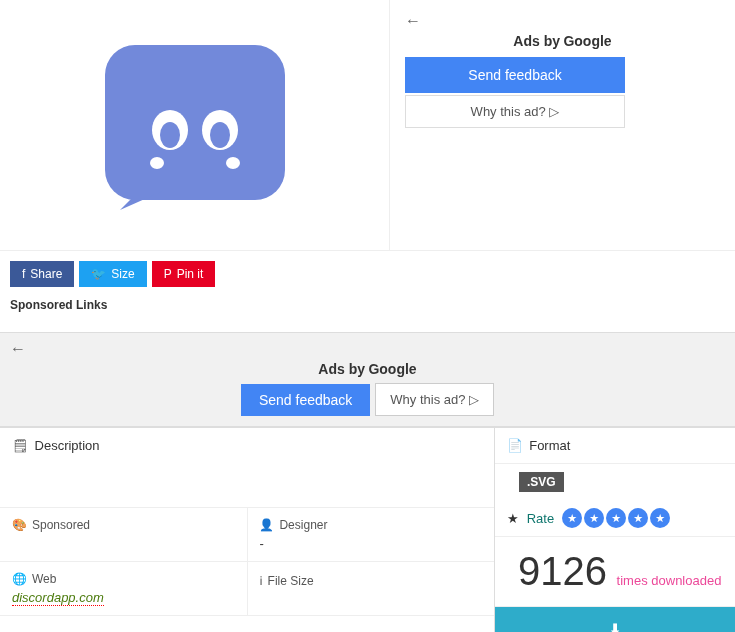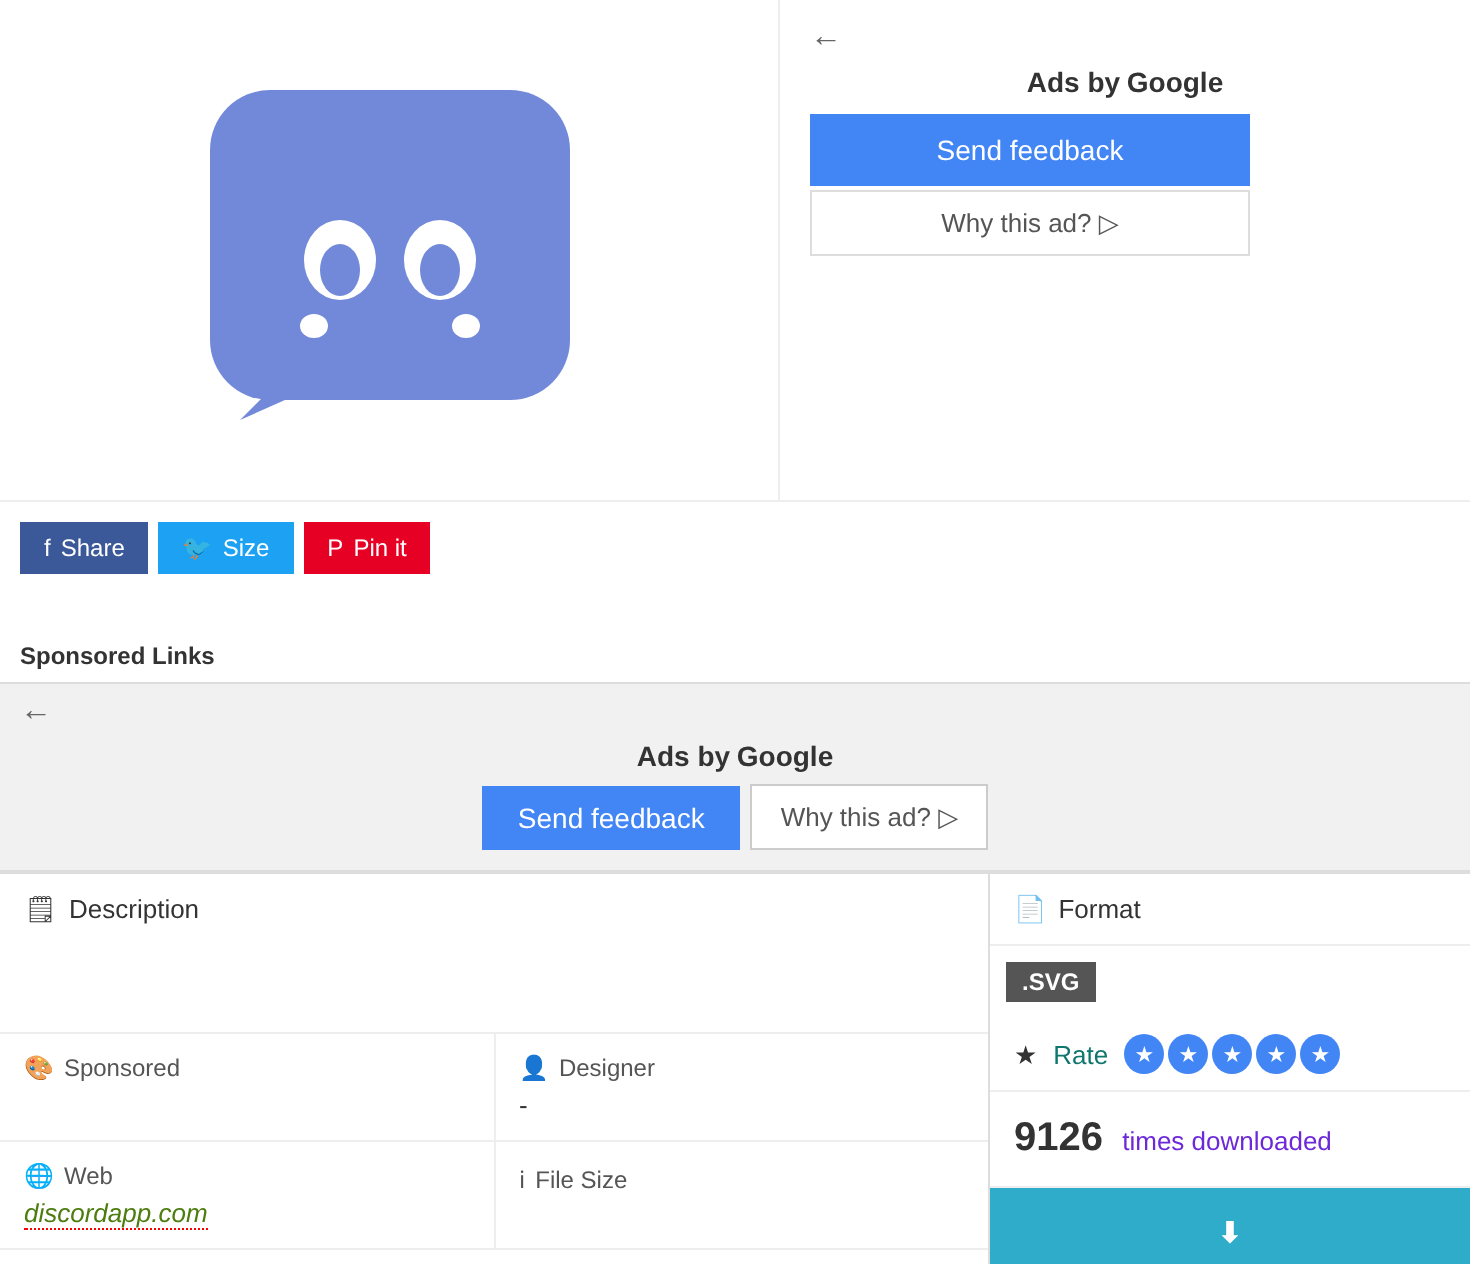--- a/index.html
+++ b/index.html
@@ -118,22 +118,21 @@
       padding: 6px 12px;
       font-size: 12px;
       cursor: pointer;
       display: flex;
       align-items: center;
       gap: 5px;
     }
 
     
     .sponsored-section {
-      padding: 5px 10px 6px 10px;
-      margin-top: 23px;
+      padding: 5px 10px 20px 10px;
     }
 
     .sponsored-label {
       font-size: 12px;
       font-weight: bold;
       color: #333;
     }
 
     
     .middle-ad-bar {
@@ -263,21 +262,21 @@
       align-items: center;
       gap: 6px;
     }
 
     .svg-badge {
       background: #555;
       color: #fff;
       padding: 3px 8px;
       font-size: 12px;
       font-weight: bold;
-      margin: 8px 8px;
+      margin: 8px 24px;
       display: inline-block;
     }
 
     .rate-row {
       padding: 8px 12px;
       border-bottom: 1px solid #eee;
       display: flex;
       align-items: center;
       gap: 8px;
     }
@@ -303,28 +302,29 @@
       color: #fff;
       font-size: 11px;
     }
 
     .download-count-row {
       padding: 12px;
       border-bottom: 1px solid #eee;
     }
 
     .download-count {
-      font-size: 20px;
-      font-weight: bold;
-      color: #333;
+      font-size: 40px;
+      font-weight: normal;
+      color: #333;
+      margin-left: 11px;
     }
 
     .download-times {
       font-size: 13px;
-      color: #6d28d9;
+      color: #ec4899;
       margin-left: 6px;
     }
 
     .download-btn {
       background: #2eacca;
       color: #fff;
       border: none;
       width: 100%;
       padding: 14px;
       font-size: 14px;

